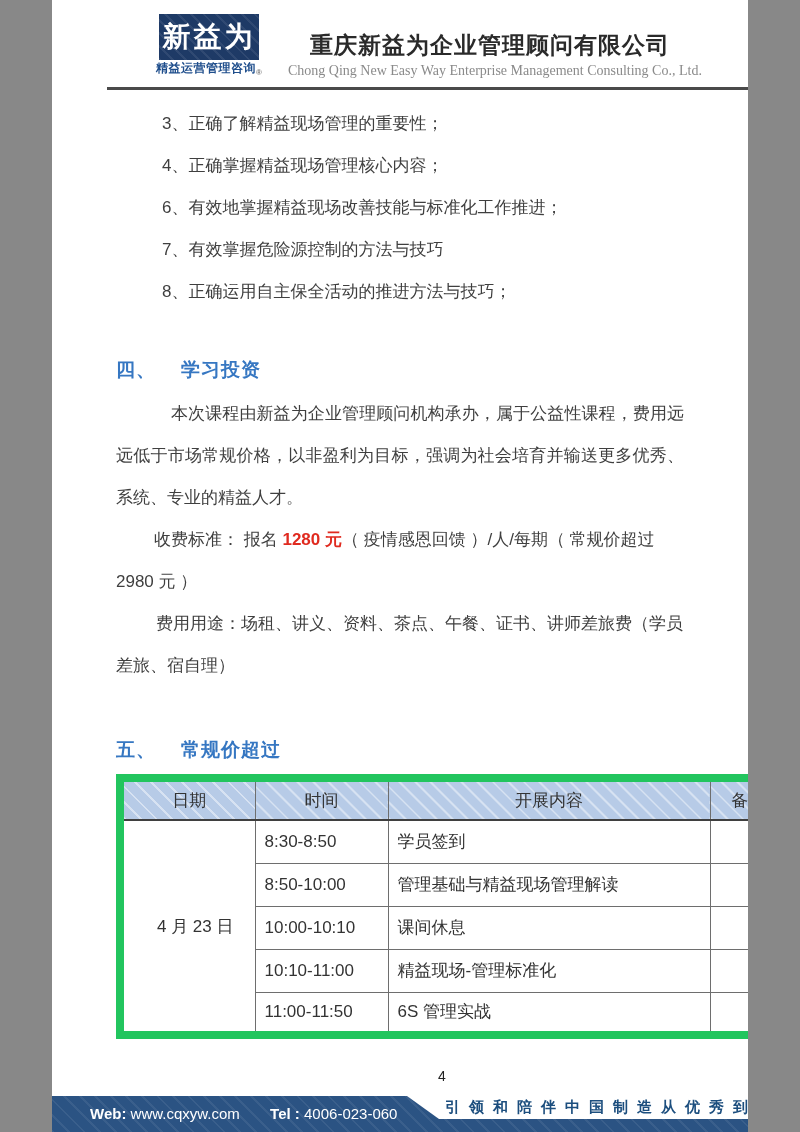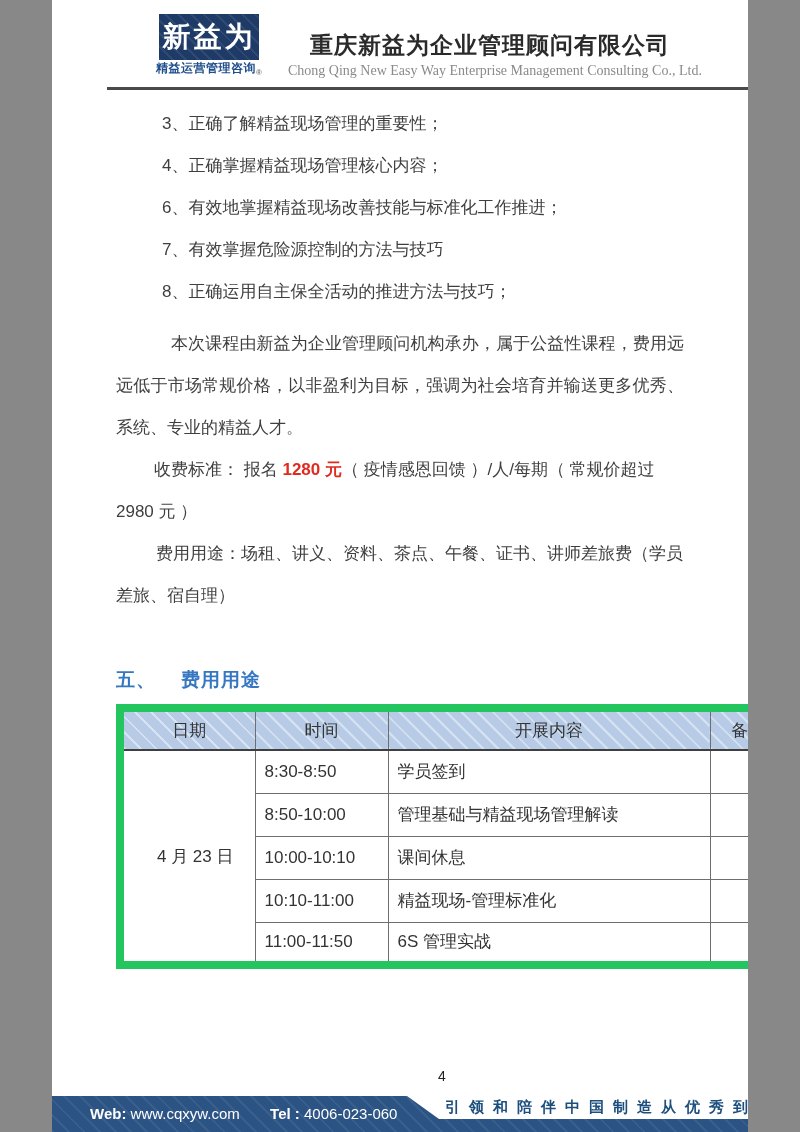--- a/index.html
+++ b/index.html
@@ -158,31 +158,34 @@
   <div class="content">
 
     <ul class="objectives">
       <li>3、正确了解精益现场管理的重要性；</li>
       <li>4、正确掌握精益现场管理核心内容；</li>
       <li>6、有效地掌握精益现场改善技能与标准化工作推进；</li>
       <li>7、有效掌握危险源控制的方法与技巧</li>
       <li>8、正确运用自主保全活动的推进方法与技巧；</li>
     </ul>
 
+    <div class="section-heading">
+      <span class="num">四、</span><span>学习投资</span>
+    </div>
 
     <p class="para">本次课程由新益为企业管理顾问机构承办，属于公益性课程，费用远远低于市场常规价格，以非盈利为目标，强调为社会培育并输送更多优秀、系统、专业的精益人才。</p>
 
     <p class="fee-line">
       <span>收费标准： 报名 </span><span class="price">1280 元</span><span>（ 疫情感恩回馈 ）/人/每期（ 常规价超过 2980 元 ）</span>
     </p>
 
     <p class="usage-line">费用用途：场租、讲义、资料、茶点、午餐、证书、讲师差旅费（学员差旅、宿自理）</p>
 
     <div class="section-heading five">
-      <span class="num">五、</span><span>费用用途</span>
+      <span class="num">五、</span><span>常规价超过</span>
     </div>
 
     <table class="schedule">
       <colgroup>
         <col class="col-date">
           <col class="col-time">
           <col class="col-content">
           <col class="col-note">
       </colgroup>
       <thead>

